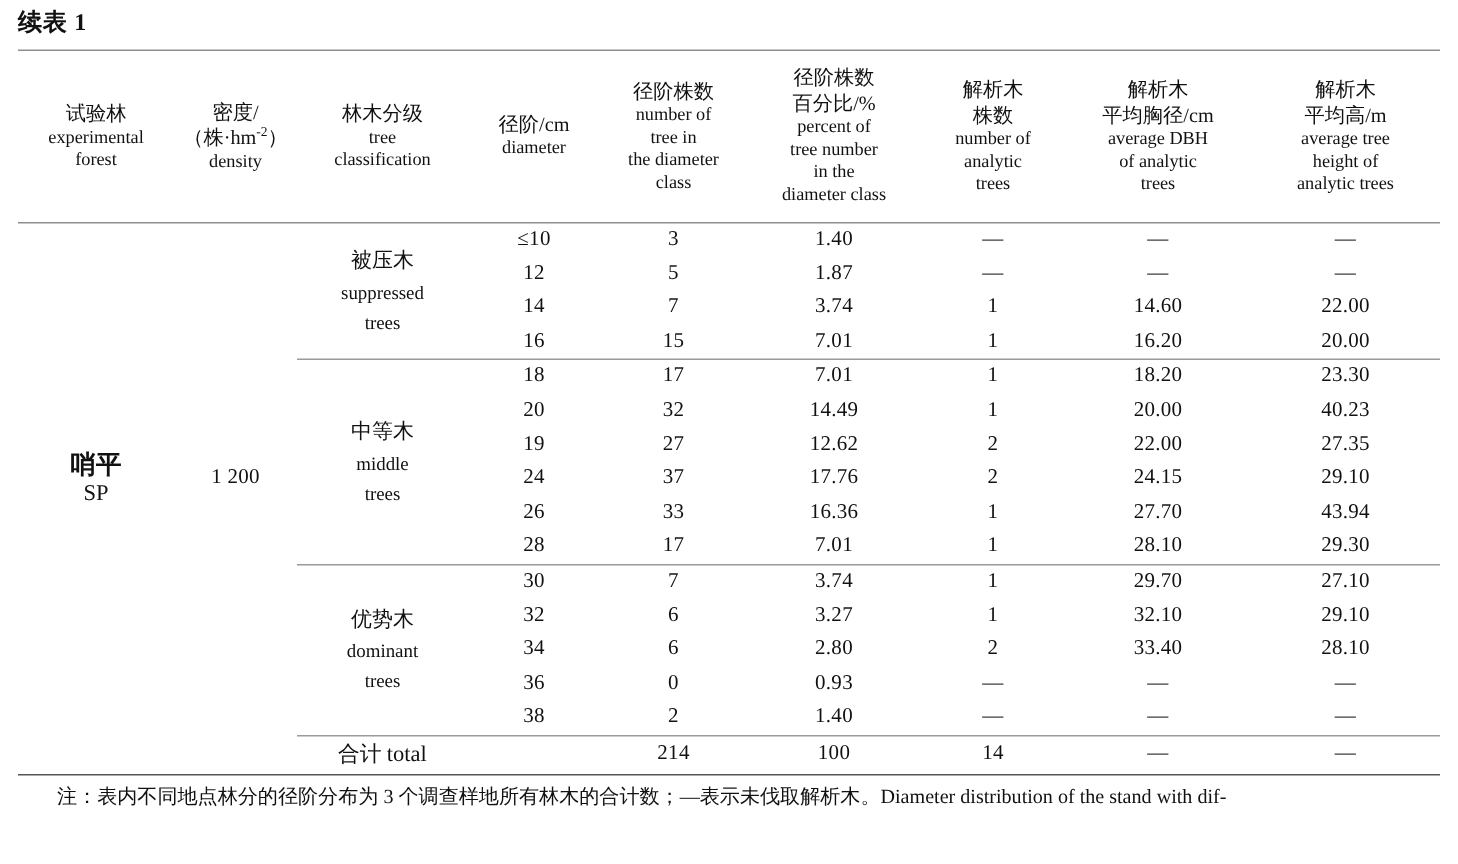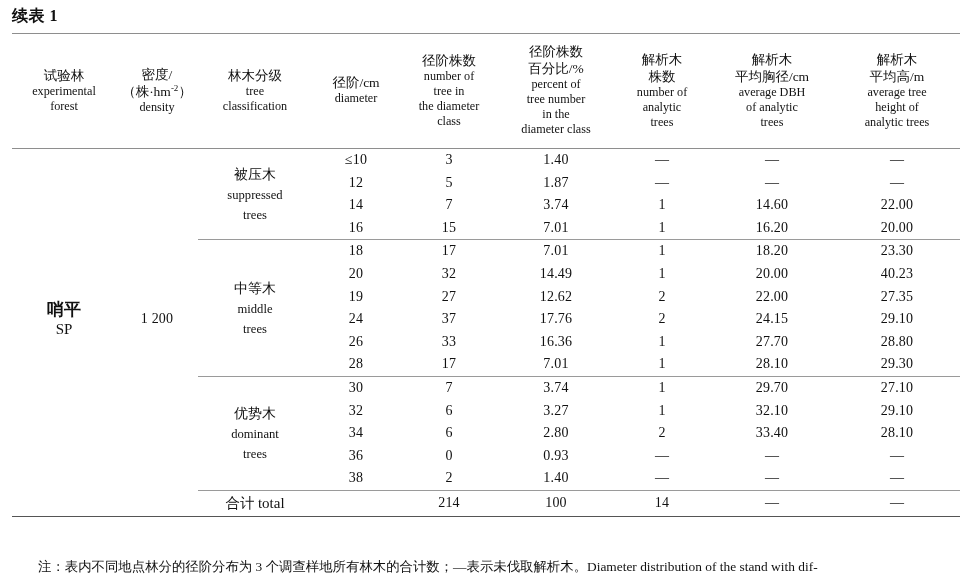--- a/index.html
+++ b/index.html
@@ -153,21 +153,21 @@
   .note {
     width: 948px;
     font-size: 12.6px;
     line-height: 18.5px;
     padding-top: 5px;
     text-align: justify;
     text-justify: inter-word;
   }
   .note .note-line { display: block; white-space: nowrap; }
   .note .note-lead { padding-left: 26px; }
-  .note .cn { font-size: 13.4px; margin-top: 36px; }
+  .note .cn { font-size: 13.4px; }
   .note .en { font-size: 12.8px; }
 </style>
 </head>
 <body>
 
 <div class="page">
 
   <div class="table-title">续表 1</div>
 
   <table class="data">
@@ -322,21 +322,21 @@
         <td class="num">2</td>
         <td class="num">24.15</td>
         <td class="num">29.10</td>
       </tr>
       <tr>
         <td class="num">26</td>
         <td class="num">33</td>
         <td class="num">16.36</td>
         <td class="num">1</td>
         <td class="num">27.70</td>
-        <td class="num">28.80</td>
+        <td class="num">43.94</td>
       </tr>
       <tr>
         <td class="num">28</td>
         <td class="num">17</td>
         <td class="num">7.01</td>
         <td class="num">1</td>
         <td class="num">28.10</td>
         <td class="num">29.30</td>
       </tr>
 

